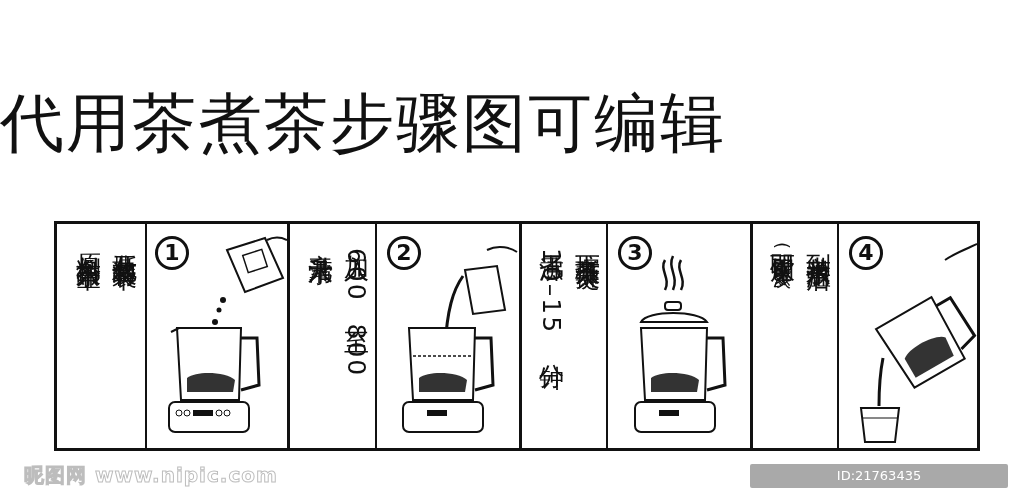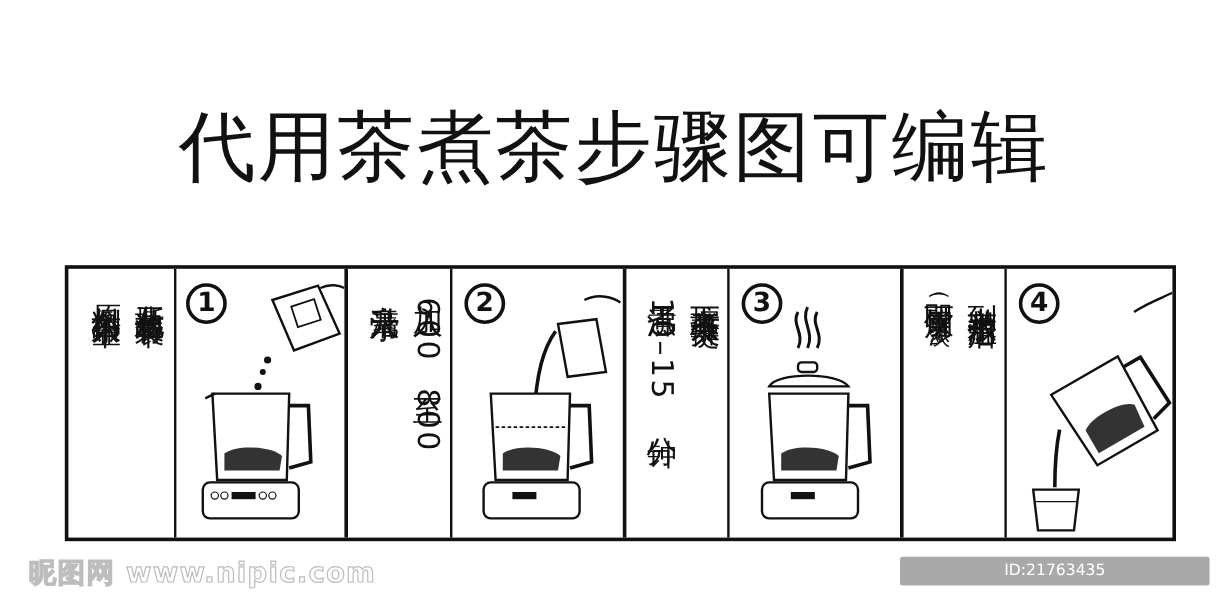--- a/index.html
+++ b/index.html
@@ -1,25 +1,25 @@
 <!DOCTYPE html>
 <html><head>
 <meta charset="utf-8">
 <style>
   html, body { margin:0; padding:0; }
   body { width:1024px; height:504px; background:#ffffff; position:relative; overflow:hidden; font-family:"DejaVu Sans", sans-serif; color:#111; }
-  .title { position:absolute; left:0; top:78px; width:1024px; text-align:center; font-family:"DejaVu Serif", serif; font-size:64px; letter-spacing:2px; color:#111; line-height:90px; }
+  .title { position:absolute; left:0; top:78px; width:1024px; font-family:"DejaVu Serif", serif; font-size:64px; letter-spacing:2px; color:#111; line-height:90px; }
   .frame { position:absolute; left:54px; top:221px; width:926px; height:230px; border:3px solid #111; box-sizing:border-box; }
   .vline { position:absolute; top:0; bottom:0; width:2px; background:#111; }
   .vline.thick { width:3px; }
   .text-col { position:absolute; top:10px; writing-mode:vertical-rl; font-size:25px; line-height:30px; letter-spacing:2px; color:#111; }
   .small { font-size:18px; }
   .num { position:absolute; top:12px; width:34px; height:34px; border:3px solid #111; border-radius:50%; box-sizing:border-box; text-align:center; font-size:22px; font-weight:bold; line-height:28px; }
   .illus { position:absolute; }
-  .watermark { position:absolute; left:24px; top:462px; font-size:23px; font-weight:bold; color:#fff; -webkit-text-stroke:1px #bdbdbd; letter-spacing:1px; }
+  .watermark { position:absolute; left:24px; top:462px; font-size:20px; font-weight:bold; color:#fff; -webkit-text-stroke:1px #bdbdbd; letter-spacing:1px; }
   .idbadge { position:absolute; left:750px; top:464px; width:258px; height:24px; background:#a9a9a9; color:#fff; font-size:13px; line-height:24px; text-align:center; border-radius:2px; }
 </style>
 </head>
 <body>
 
 <div class="title">代用茶煮茶步骤图可编辑</div>
 
 <div class="frame">
 
   <div class="vline" style="left:88px"></div>

